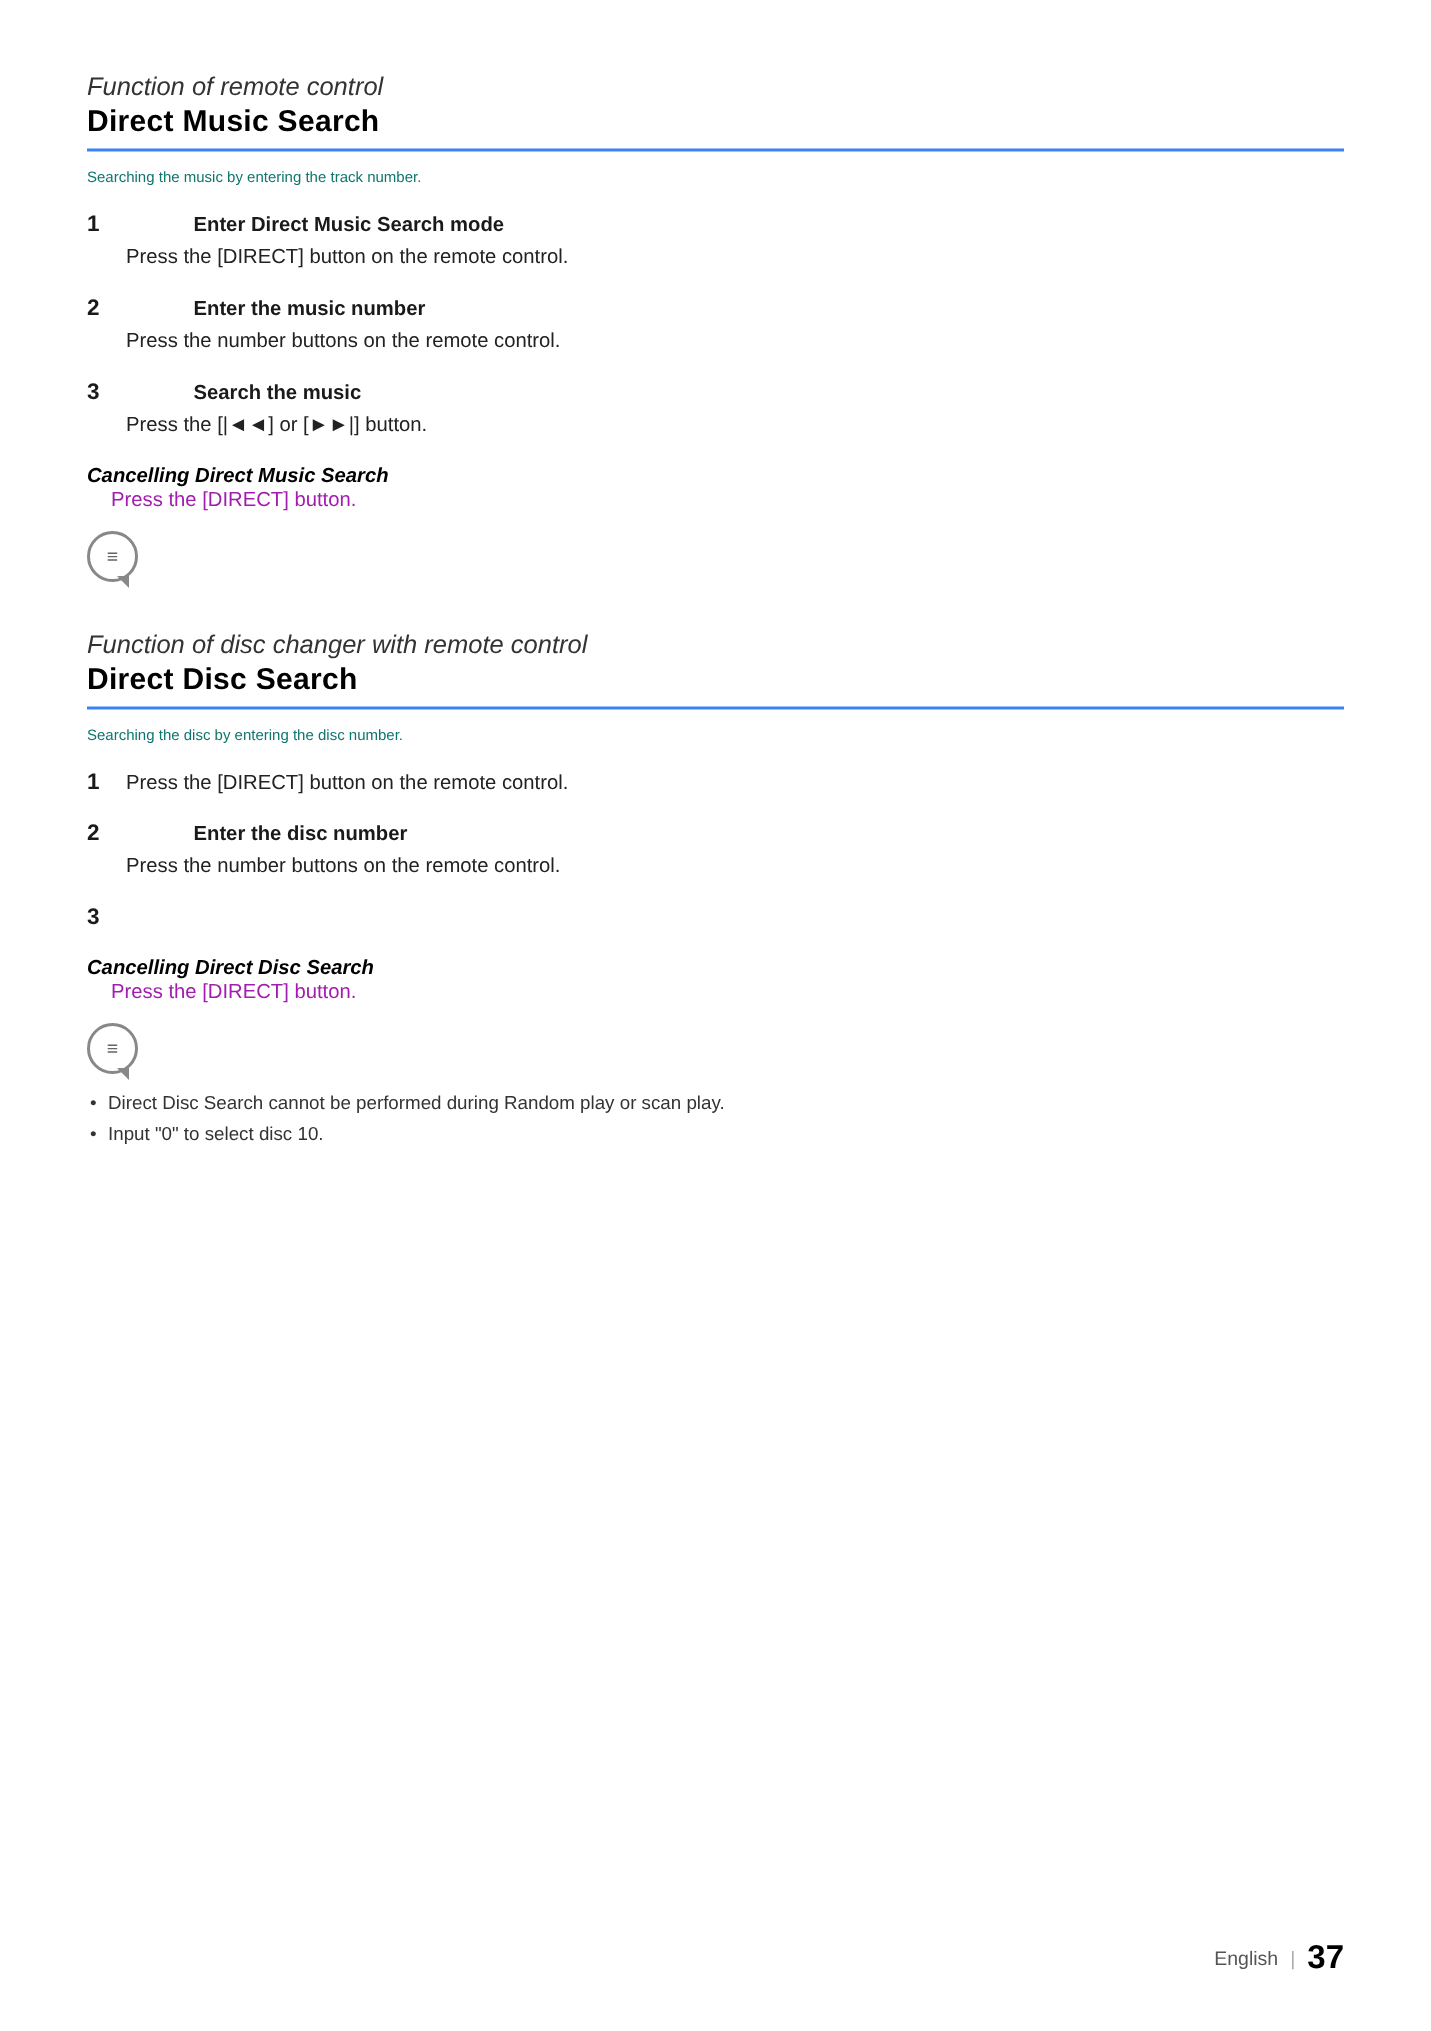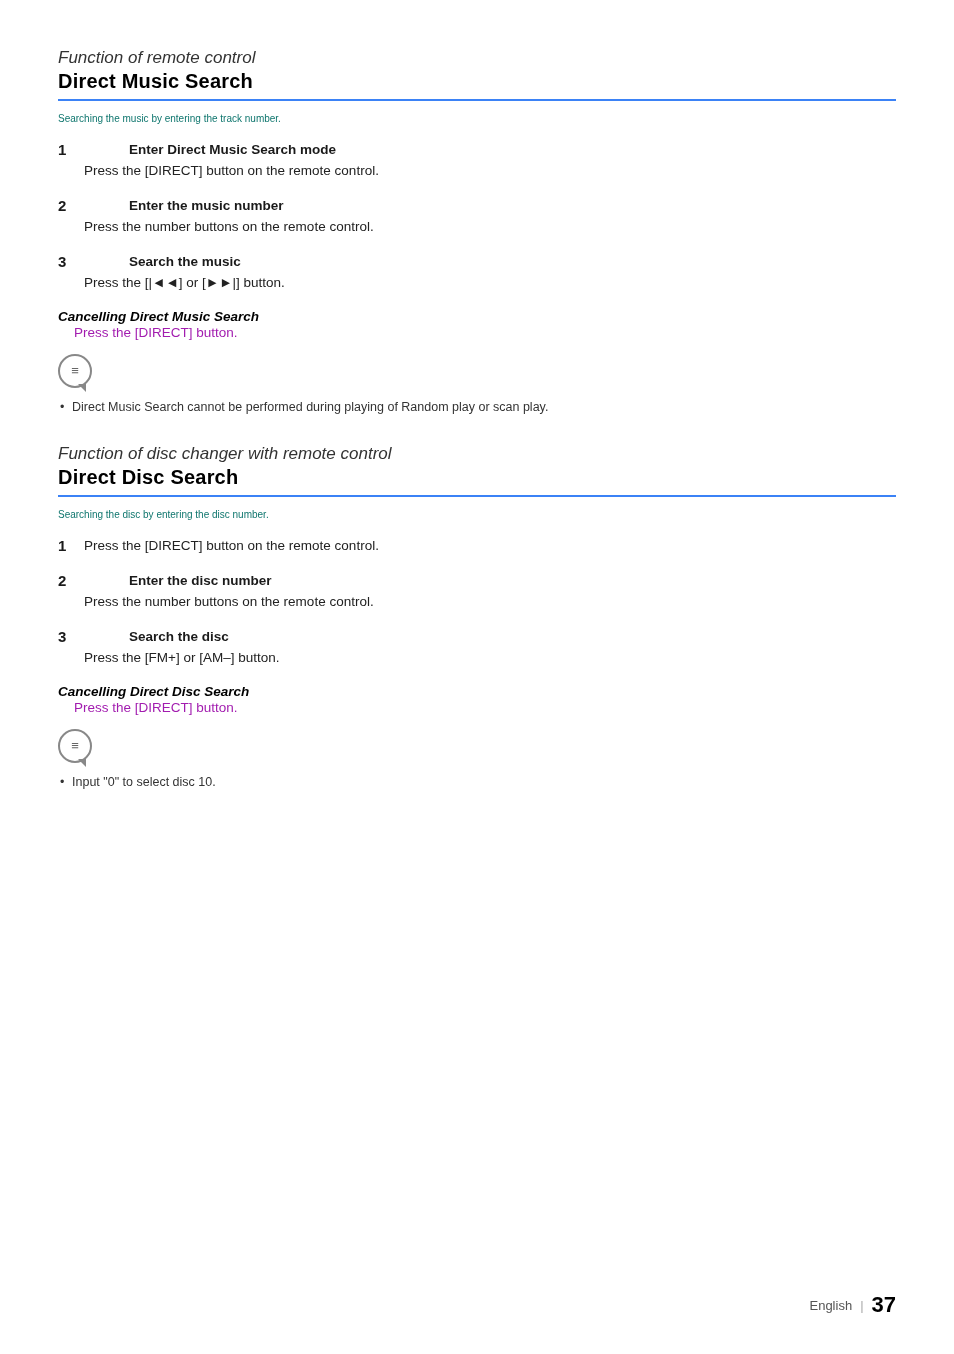--- a/index.html
+++ b/index.html
@@ -184,23 +184,20 @@
     </ul>
 
     <div class="cancel-section">
       <span class="cancel-title">Cancelling Direct Music Search</span><br>
       <span class="cancel-desc">Press the [DIRECT] button.</span>
     </div>
 
     <div class="note-block">
       <div class="icon-note" style="font-size:13px; font-weight:bold; color:#666; line-height:30px;">≡</div>
     </div>
-    <ul class="notes-list">
-      <li>Direct Music Search cannot be performed during playing of Random play or scan play.</li>
-    </ul>
   </div>
 
   <div class="section-block">
     <div class="section-label">Function of disc changer with remote control</div>
     <div class="section-title">Direct Disc Search</div>
     <div class="section-intro">Searching the disc by entering the disc number.</div>
 
     <ul class="steps-list">
       <li class="step-item">
         <span class="step-number">1</span>
@@ -210,36 +207,33 @@
       </li>
       <li class="step-item">
         <span class="step-number">2</span>
         <span class="step-content">
           <span class="step-title">Enter the disc number</span>
           <span class="step-desc">Press the number buttons on the remote control.</span>
         </span>
       </li>
       <li class="step-item">
         <span class="step-number">3</span>
-        <span class="step-content">
-          <span class="step-title">Search the disc</span>
-          <span class="step-desc">Press the [FM+] or [AM–] button.</span>
-        </span>
       </li>
     </ul>
 
     <div class="cancel-section">
       <span class="cancel-title">Cancelling Direct Disc Search</span><br>
       <span class="cancel-desc">Press the [DIRECT] button.</span>
     </div>
 
     <div class="note-block">
       <div class="icon-note" style="font-size:13px; font-weight:bold; color:#666; line-height:30px;">≡</div>
     </div>
     <ul class="notes-list">
+      <li>Direct Disc Search cannot be performed during Random play or scan play.</li>
       <li>Input "0" to select disc 10.</li>
     </ul>
   </div>
 
 </div>
 
 <div class="page-footer">
   <span>English</span>
   <span class="divider">|</span>
   <span class="page-number">37</span>

